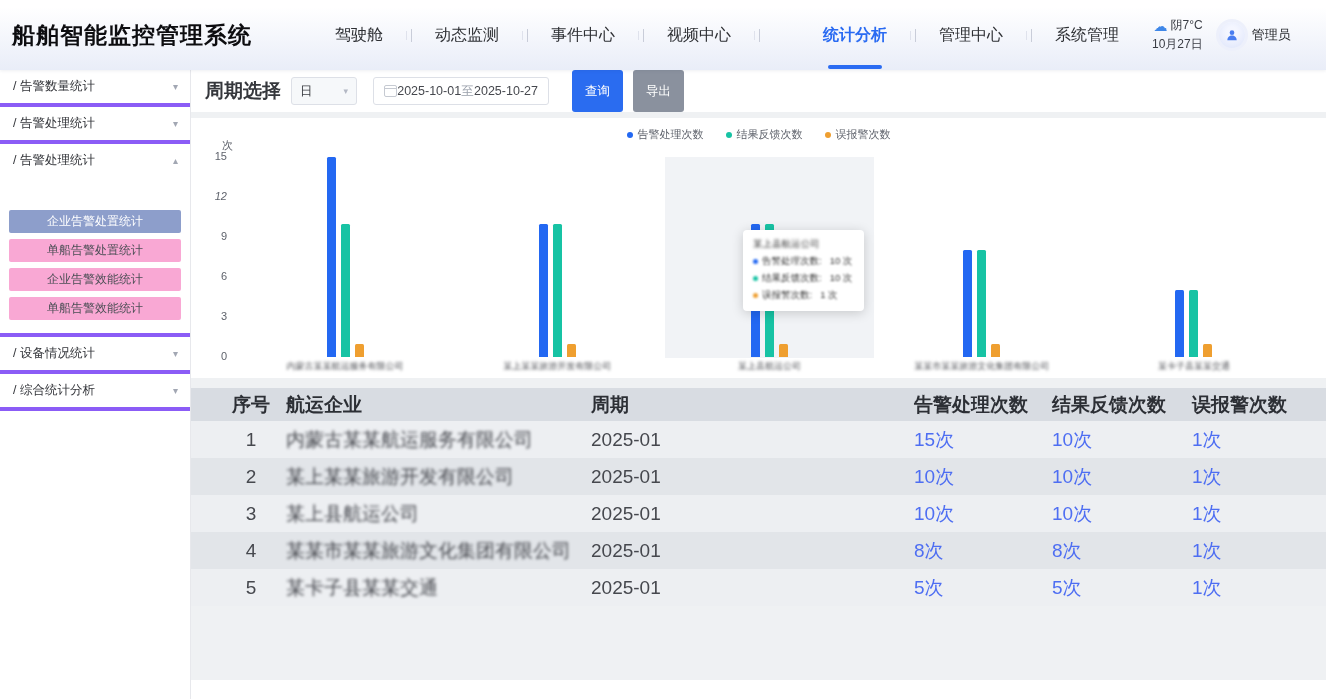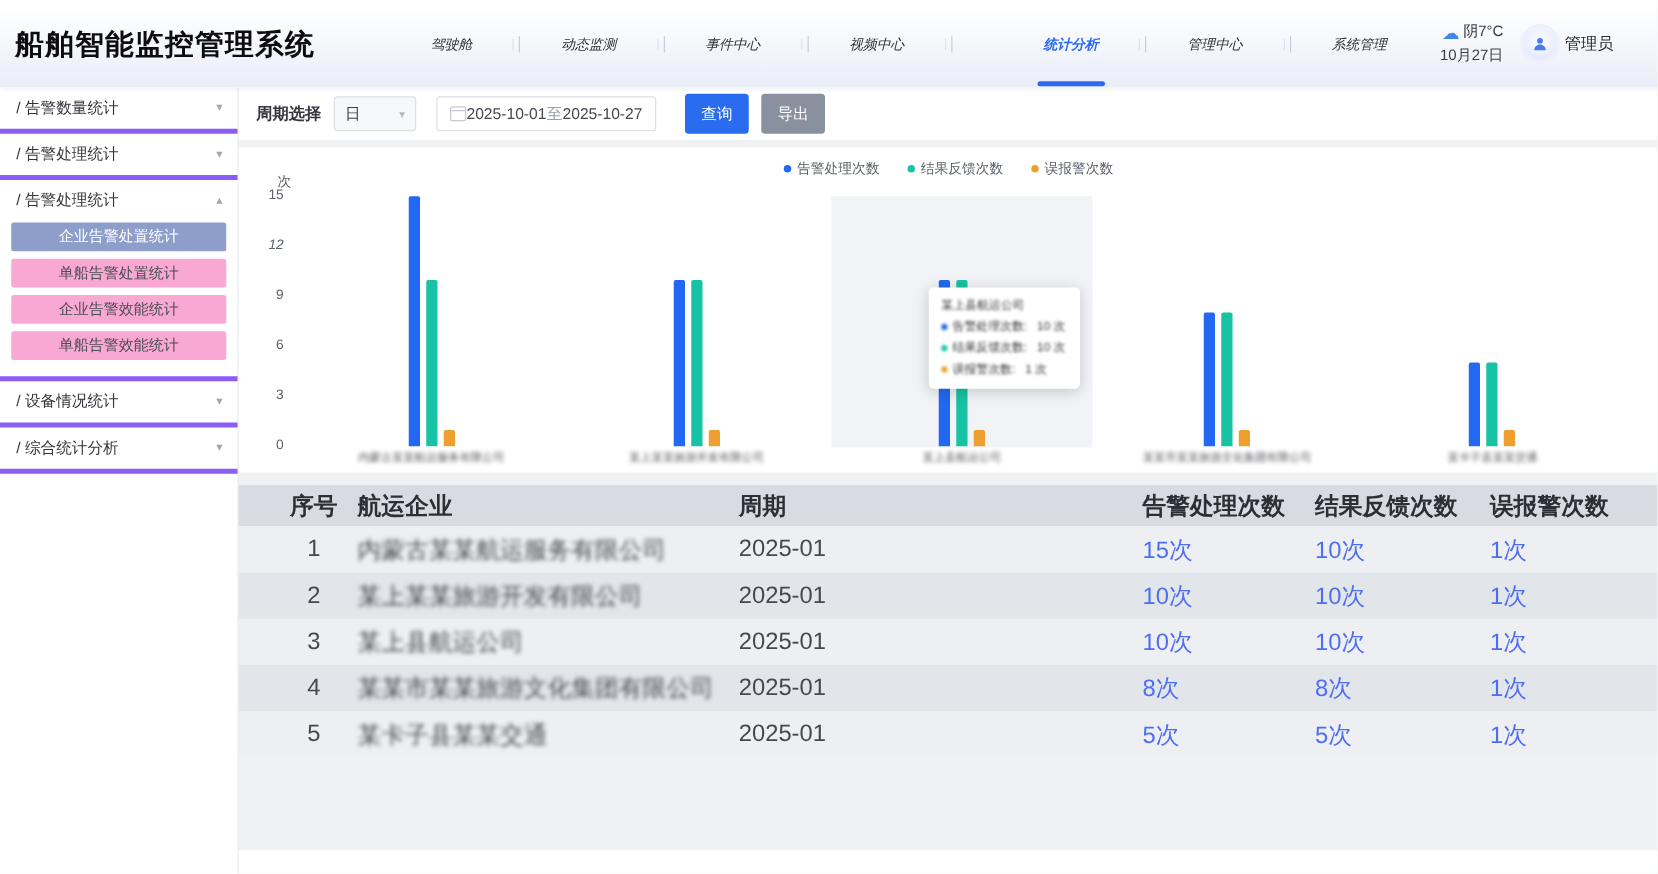--- a/index.html
+++ b/index.html
@@ -8,22 +8,22 @@
   .page { display:grid; grid-template-columns:191px 1135px; grid-template-rows:70px 629px;
           width:1326px; height:699px; }
 
   
   header { grid-column:1/3; display:flex; align-items:center;
            background:linear-gradient(180deg,#ffffff 10%,#e9edf8 100%);
            box-shadow:0 1px 3px rgba(40,50,90,.08); position:relative; z-index:5; }
   .app-title { font-size:23px; margin:0 0 0 12px; color:#0d0d10; font-weight:700; letter-spacing:1px; }
   nav { flex:1; display:flex; align-items:center; justify-content:space-evenly;
         height:100%; margin:0 10px 0 60px; max-width:830px; }
-  .nav-item { font-size:11px; color:#2d2f33; cursor:pointer; height:100%;
-              display:flex; align-items:center; position:relative; white-space:nowrap;font-style:italic; }
+  .nav-item { font-size:16px; color:#2d2f33; cursor:pointer; height:100%;
+              display:flex; align-items:center; position:relative; white-space:nowrap; }
   .nav-item.active { color:#2a6bf2; font-weight:700;margin-left:40px; }
   .nav-item.active::after { content:''; position:absolute; bottom:1px; left:50%;
         transform:translateX(-50%); width:54px; height:4px; border-radius:3px; background:#2a6bf2; }
   .nav-sep { display:flex; gap:4px; align-items:center; }
   .nav-sep i { width:1px; height:13px; background:#c9cdd9; display:block; }
   .nav-sep i:first-child { height:9px; background:#dfe2ec; }
   .weather { font-size:12px; color:#3a3d45; margin-right:16px; line-height:1.55; text-align:left; }
   .weather .w-top { display:flex; align-items:center; gap:3px; justify-content:flex-end; }
   .cloud-icon { color:#3f87e8; font-size:14px; line-height:1; }
   .user { display:flex; align-items:center; gap:7px; margin-right:16px; font-size:13px; color:#26282c; }
@@ -31,43 +31,43 @@
             background:radial-gradient(circle at 50% 38%, #f4f6ff 25%, #dde4fa);
             display:flex; align-items:center; justify-content:center;
             box-shadow:0 0 0 3px #edf0fb; }
 
   
   aside { background:#fff; border-right:1px solid #e7e8ec; }
   .side-group { border-bottom:4px solid #8b5cf6; }
   .side-head { height:33px; display:flex; align-items:center; justify-content:space-between;
                padding:0 12px 0 13px; font-size:12.5px; color:#33353a; cursor:pointer; }
   .chev { color:#a2a7b3; font-size:10px; }
-  .side-sub { padding:1px 4px 7px; }
+  .side-sub { padding:1px 4px 7px;margin-top:32px; }
   .side-sub-item { width:172px; margin:0 auto 6px; height:23px; border-radius:2px;
                    background:#f9a8d4; color:#4b4e55; font-size:12px;
                    display:flex; align-items:center; justify-content:center; cursor:pointer; }
   .side-sub-item.selected { background:#8d9ecb; color:#fff; }
 
   
   main { background:#eff1f3; display:flex; flex-direction:column; }
   .filter-panel { background:#fff; height:42px; display:flex; align-items:center;
                   gap:10px; padding-left:14px; flex:none; }
-  .filter-label { font-size:13px; color:#35373c; font-weight:700; }
+  .filter-label { font-size:19px; color:#35373c; font-weight:700; }
   .select { width:66px; height:28px; border:1px solid #dde0e7; border-radius:3px; background:#f6f8fa;
             display:flex; align-items:center; justify-content:space-between; padding:0 8px;
             font-size:12.5px; color:#3c3e44; cursor:pointer; }
   .sel-chev { color:#b3b8c4; font-size:9px; }
   .daterange { height:28px; width:176px; border:1px solid #dde0e7; border-radius:3px; background:#fff;
                display:flex; align-items:center; justify-content:space-between; padding:0 10px;
                font-size:12.5px; color:#46484e; margin-left:6px; cursor:pointer; }
   .cal-icon { width:13px; height:12px; border:1px solid #c6cad2; border-radius:2px;
               position:relative; background:#fff; flex:none; }
   .cal-icon::before { content:''; position:absolute; top:2px; left:0; right:0; height:1px; background:#c6cad2; }
   .to { color:#9aa0ab; }
-  .btn { height:32px; border:none; border-radius:3px; color:#fff; font-size:12.5px;
+  .btn { height:42px; border:none; border-radius:3px; color:#fff; font-size:12.5px;
          padding:0 13px; cursor:pointer; font-family:inherit; }
   .btn-primary { background:#2a6cf0; margin-left:13px; }
   .btn-gray { background:#8a919e; }
   .gap { height:6px; flex:none; }
 
   
   .chart-panel { background:#fff; height:260px; position:relative; flex:none; }
   .legend { position:absolute; top:9px; left:0; right:0; display:flex; justify-content:center;
             gap:22px; font-size:11px; color:#5e626b; }
   .legend-item { display:flex; align-items:center; gap:5px; cursor:pointer; }

